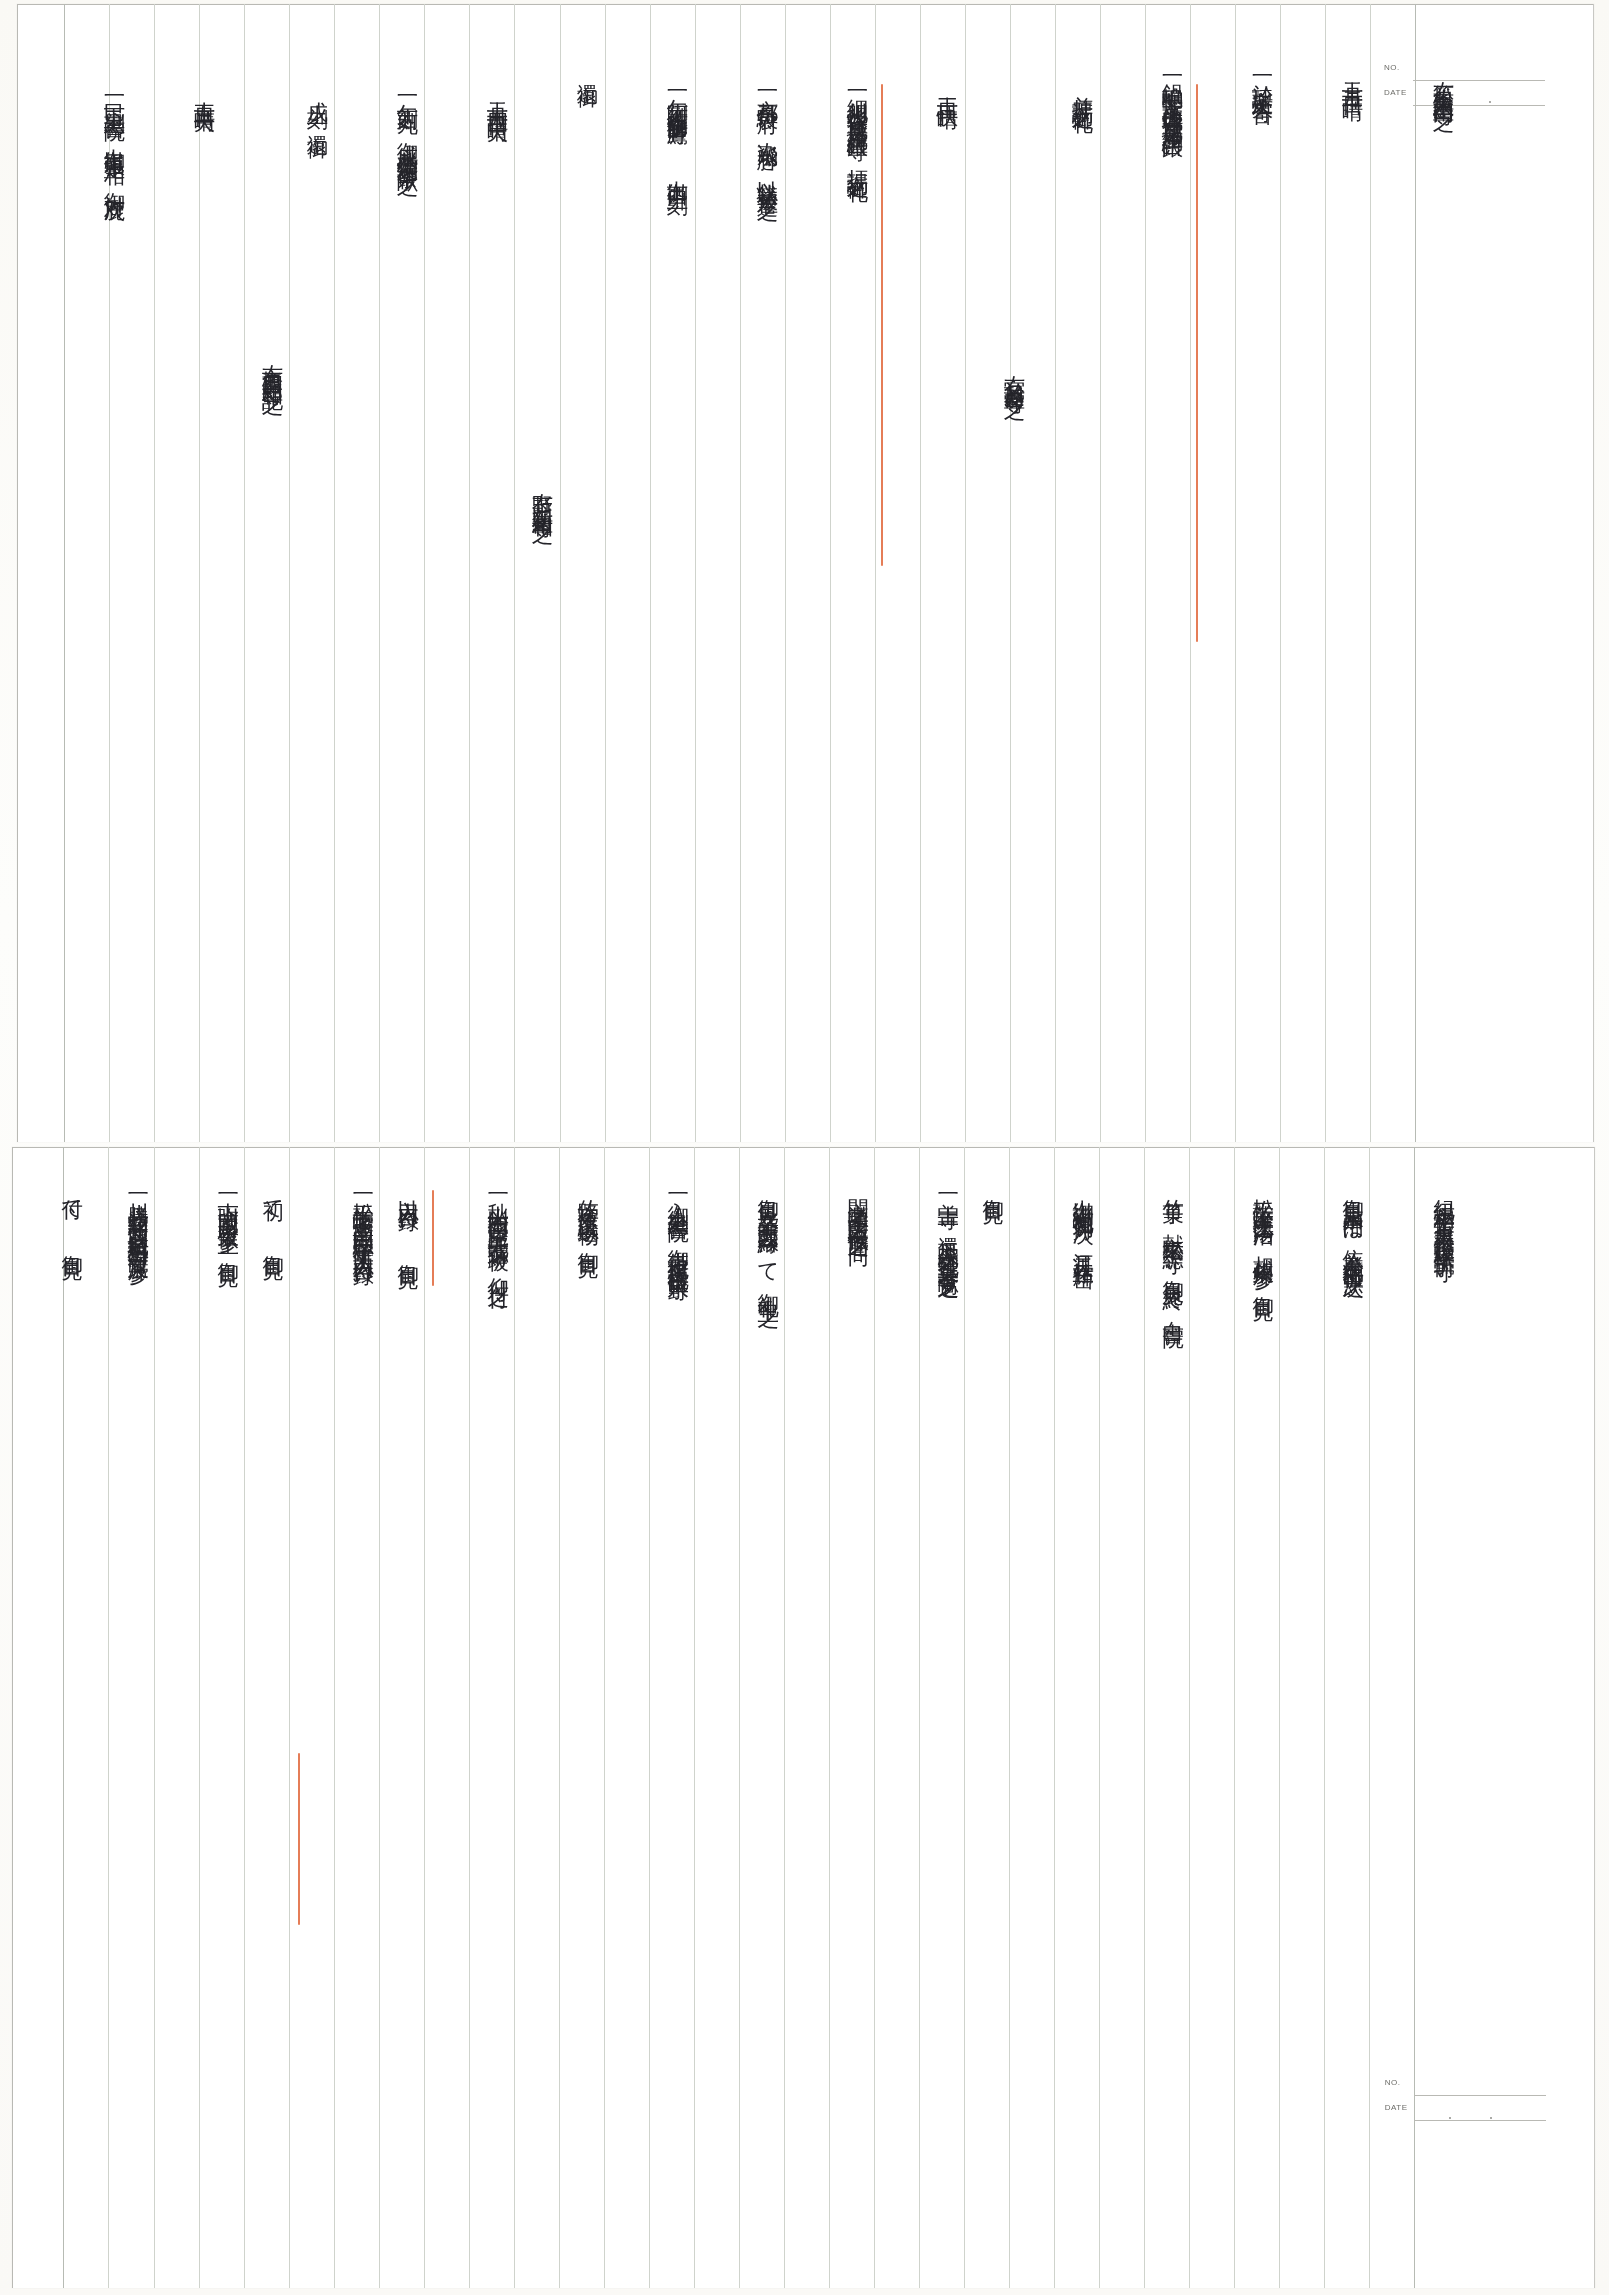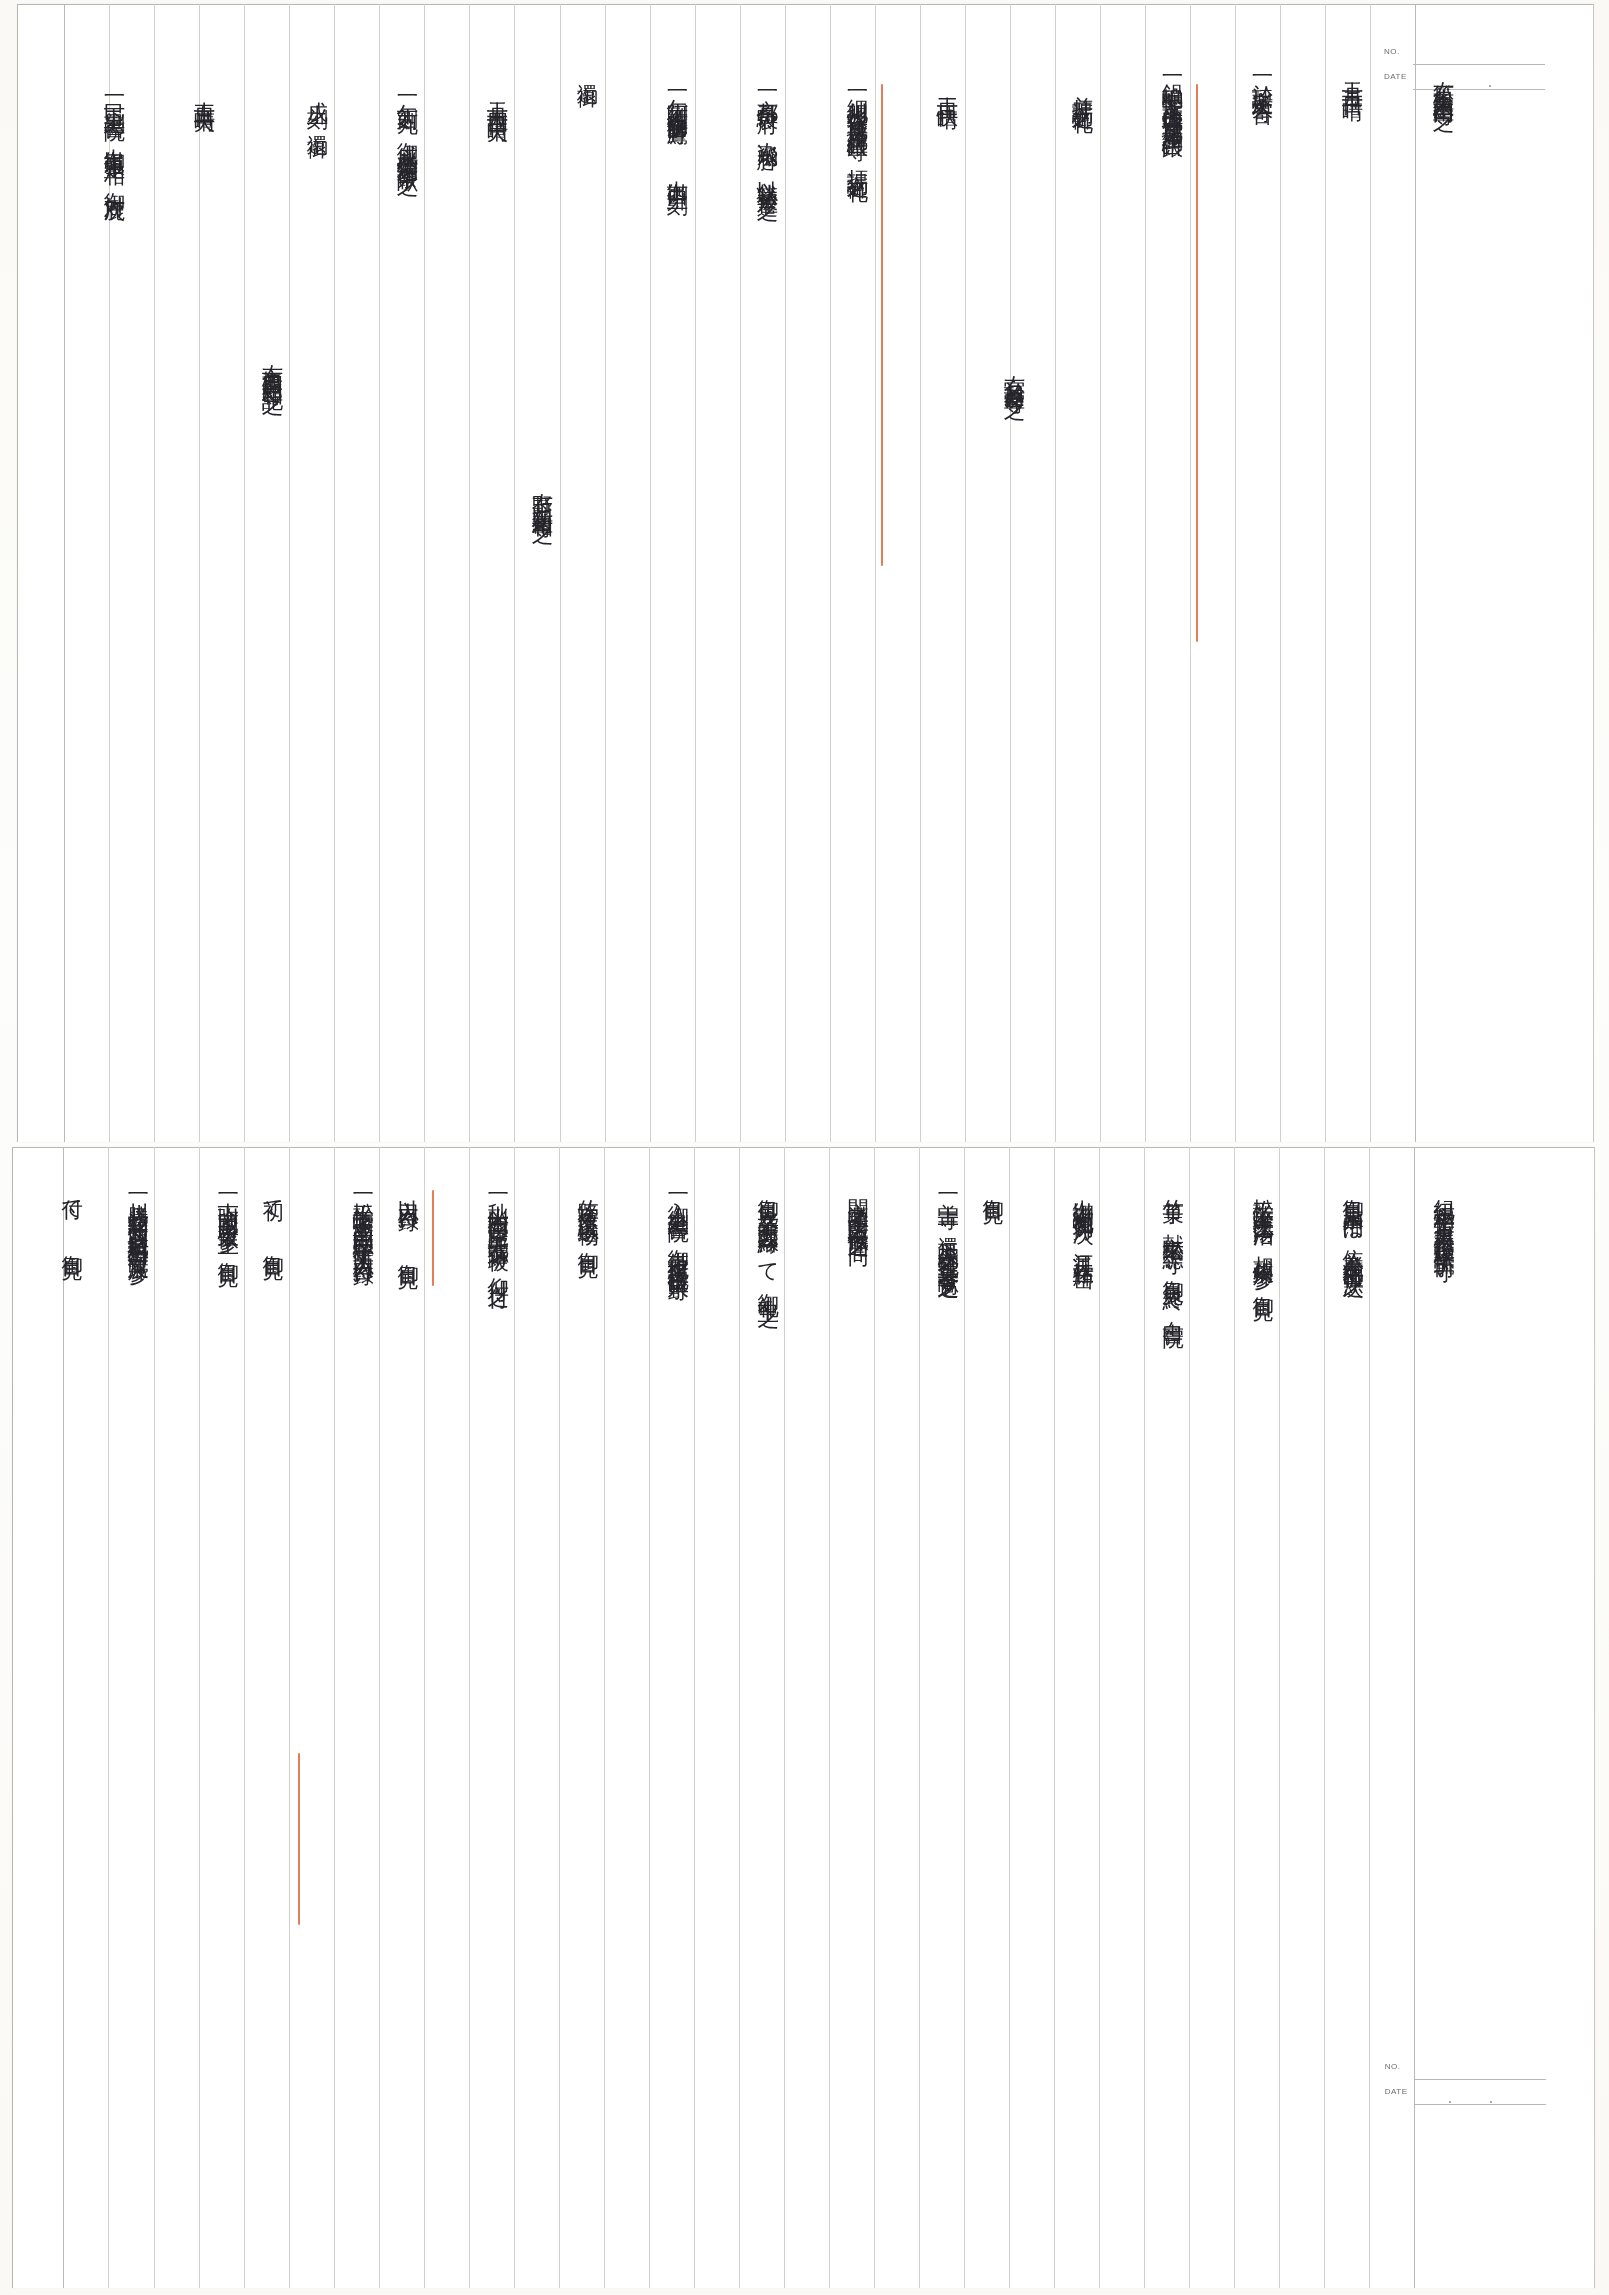--- a/index.html
+++ b/index.html
@@ -63,20 +63,21 @@
   }
   .rule.edge {
     background: #b7bbb4;
   }
   
   .meta {
     position: absolute;
     width: 161px;
     font-family: "Liberation Sans", sans-serif;
     color: #6c6c68;
+    margin-top: 16px;
   }
   .meta .no-row,
   .meta .date-row {
     position: relative;
     height: 25px;
   }
   .meta .lbl {
     position: absolute;
     left: 0;
     top: 4.3px;

